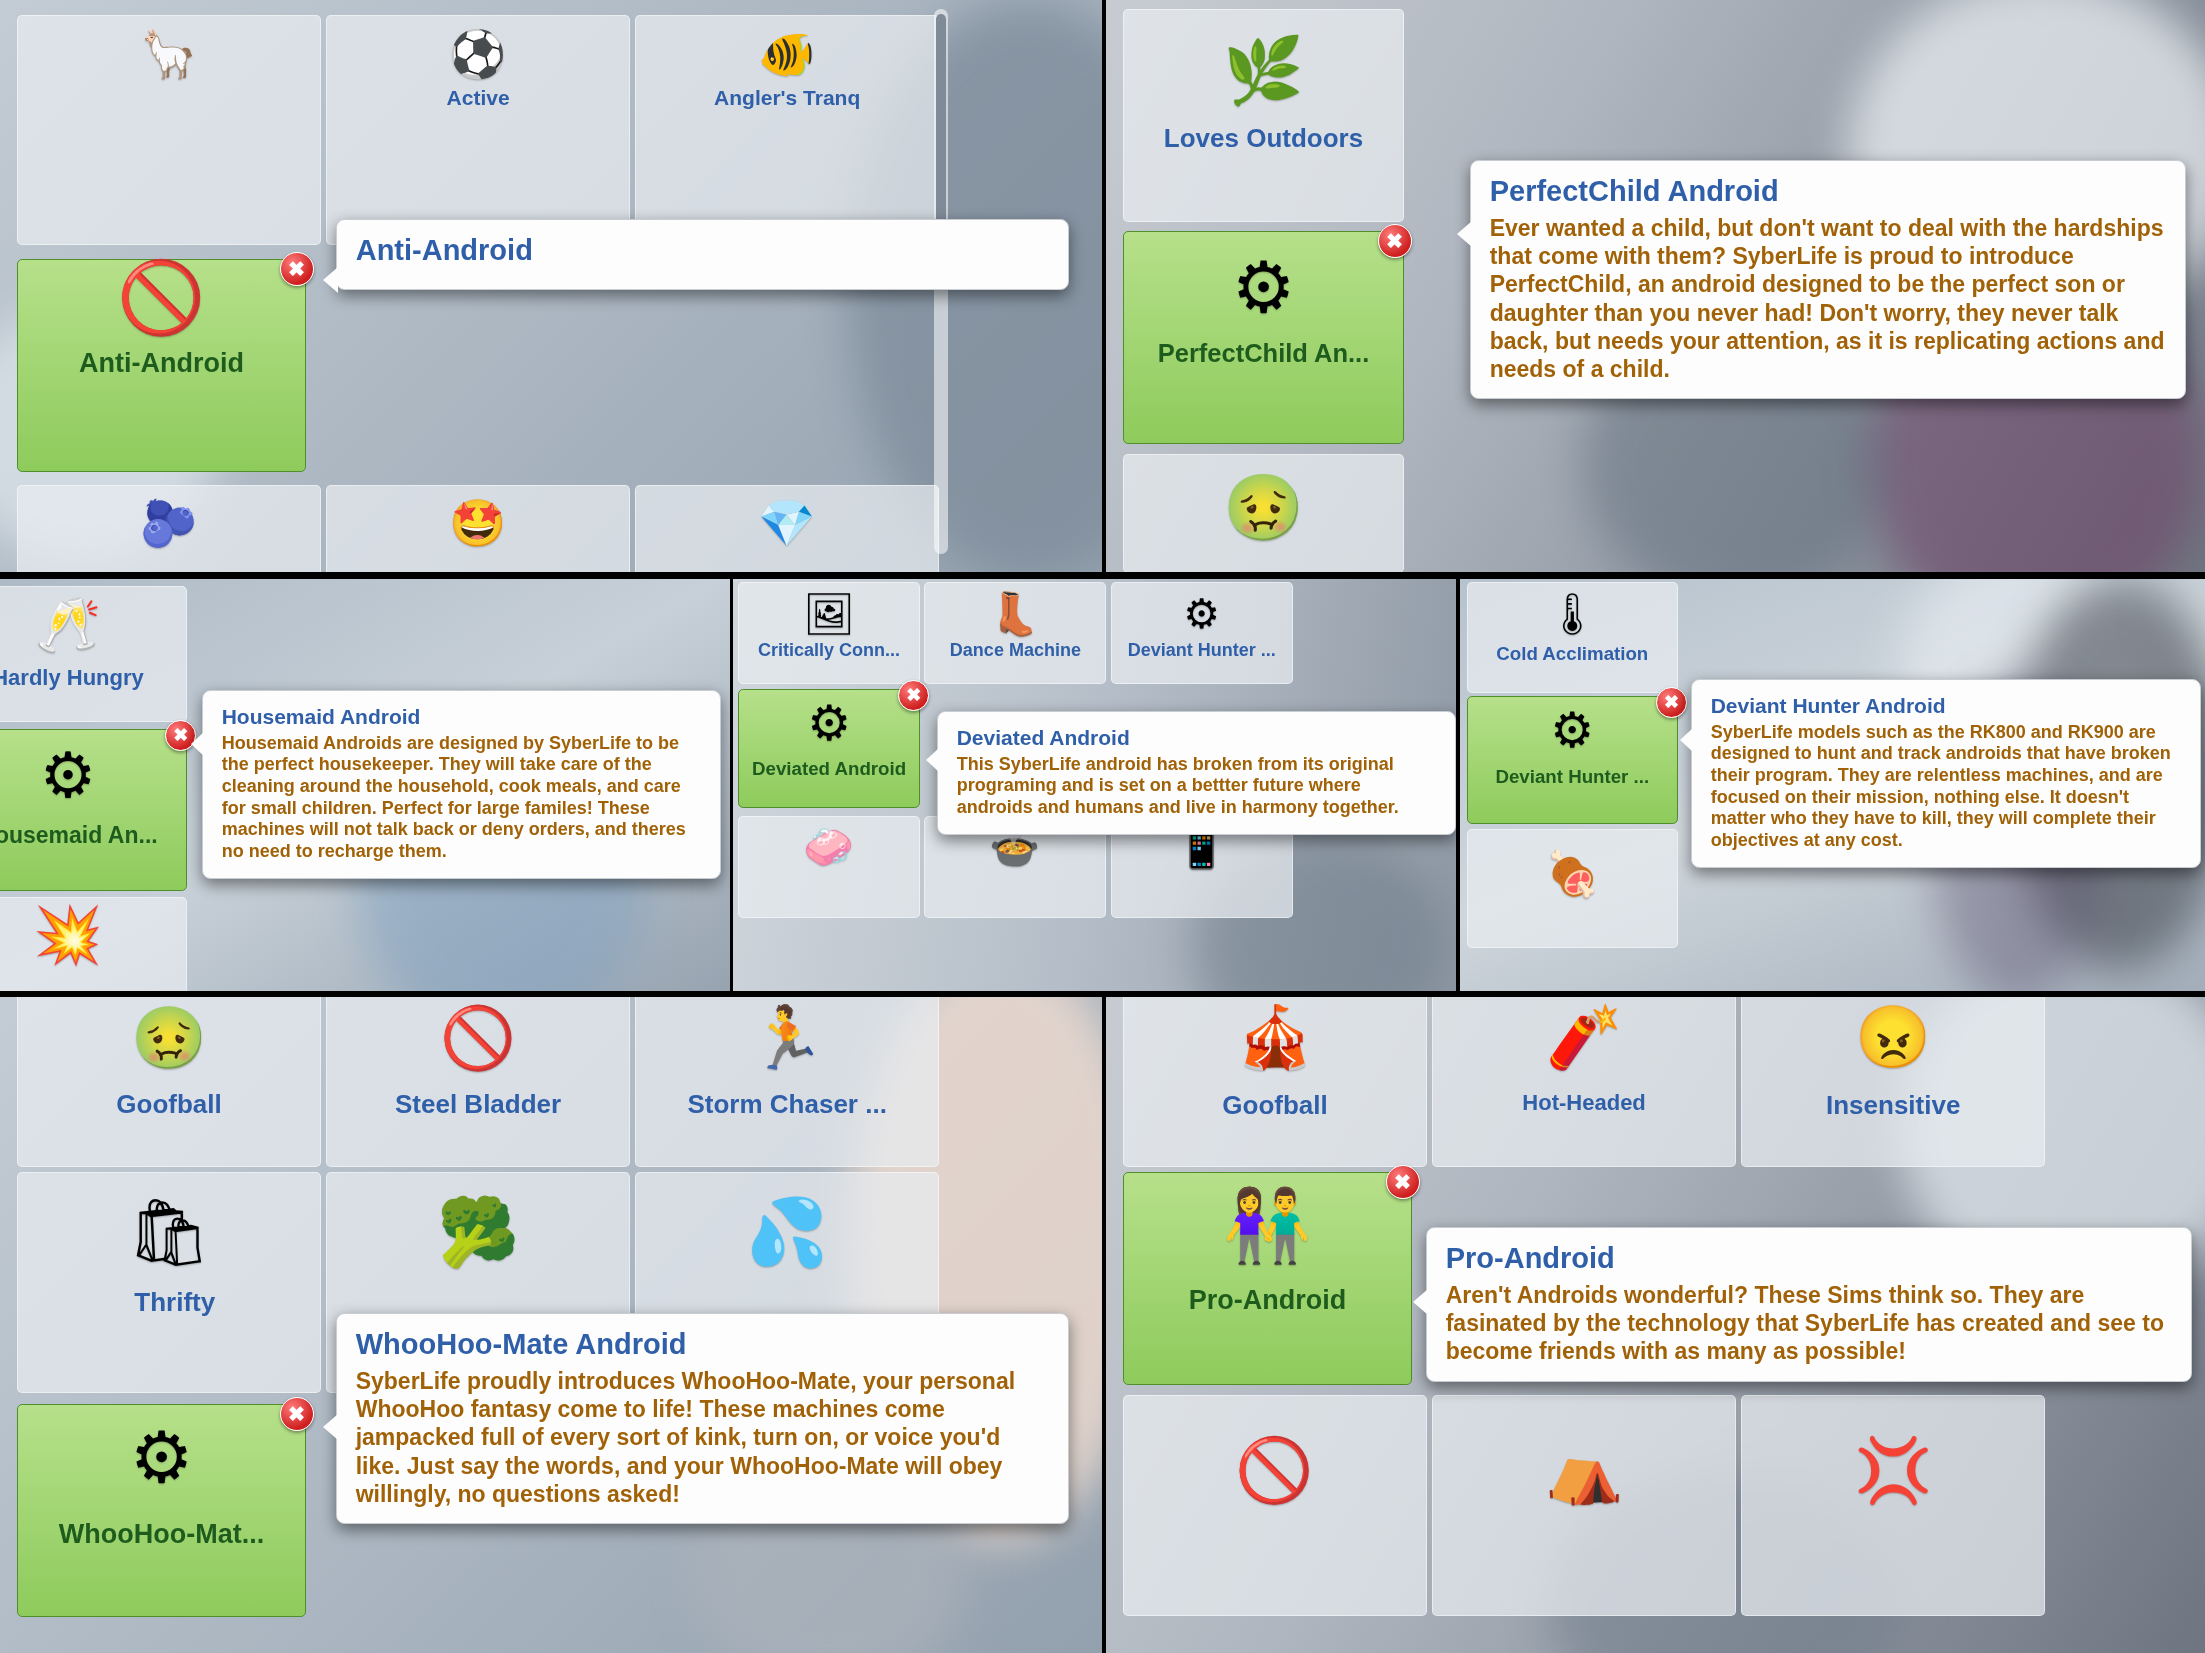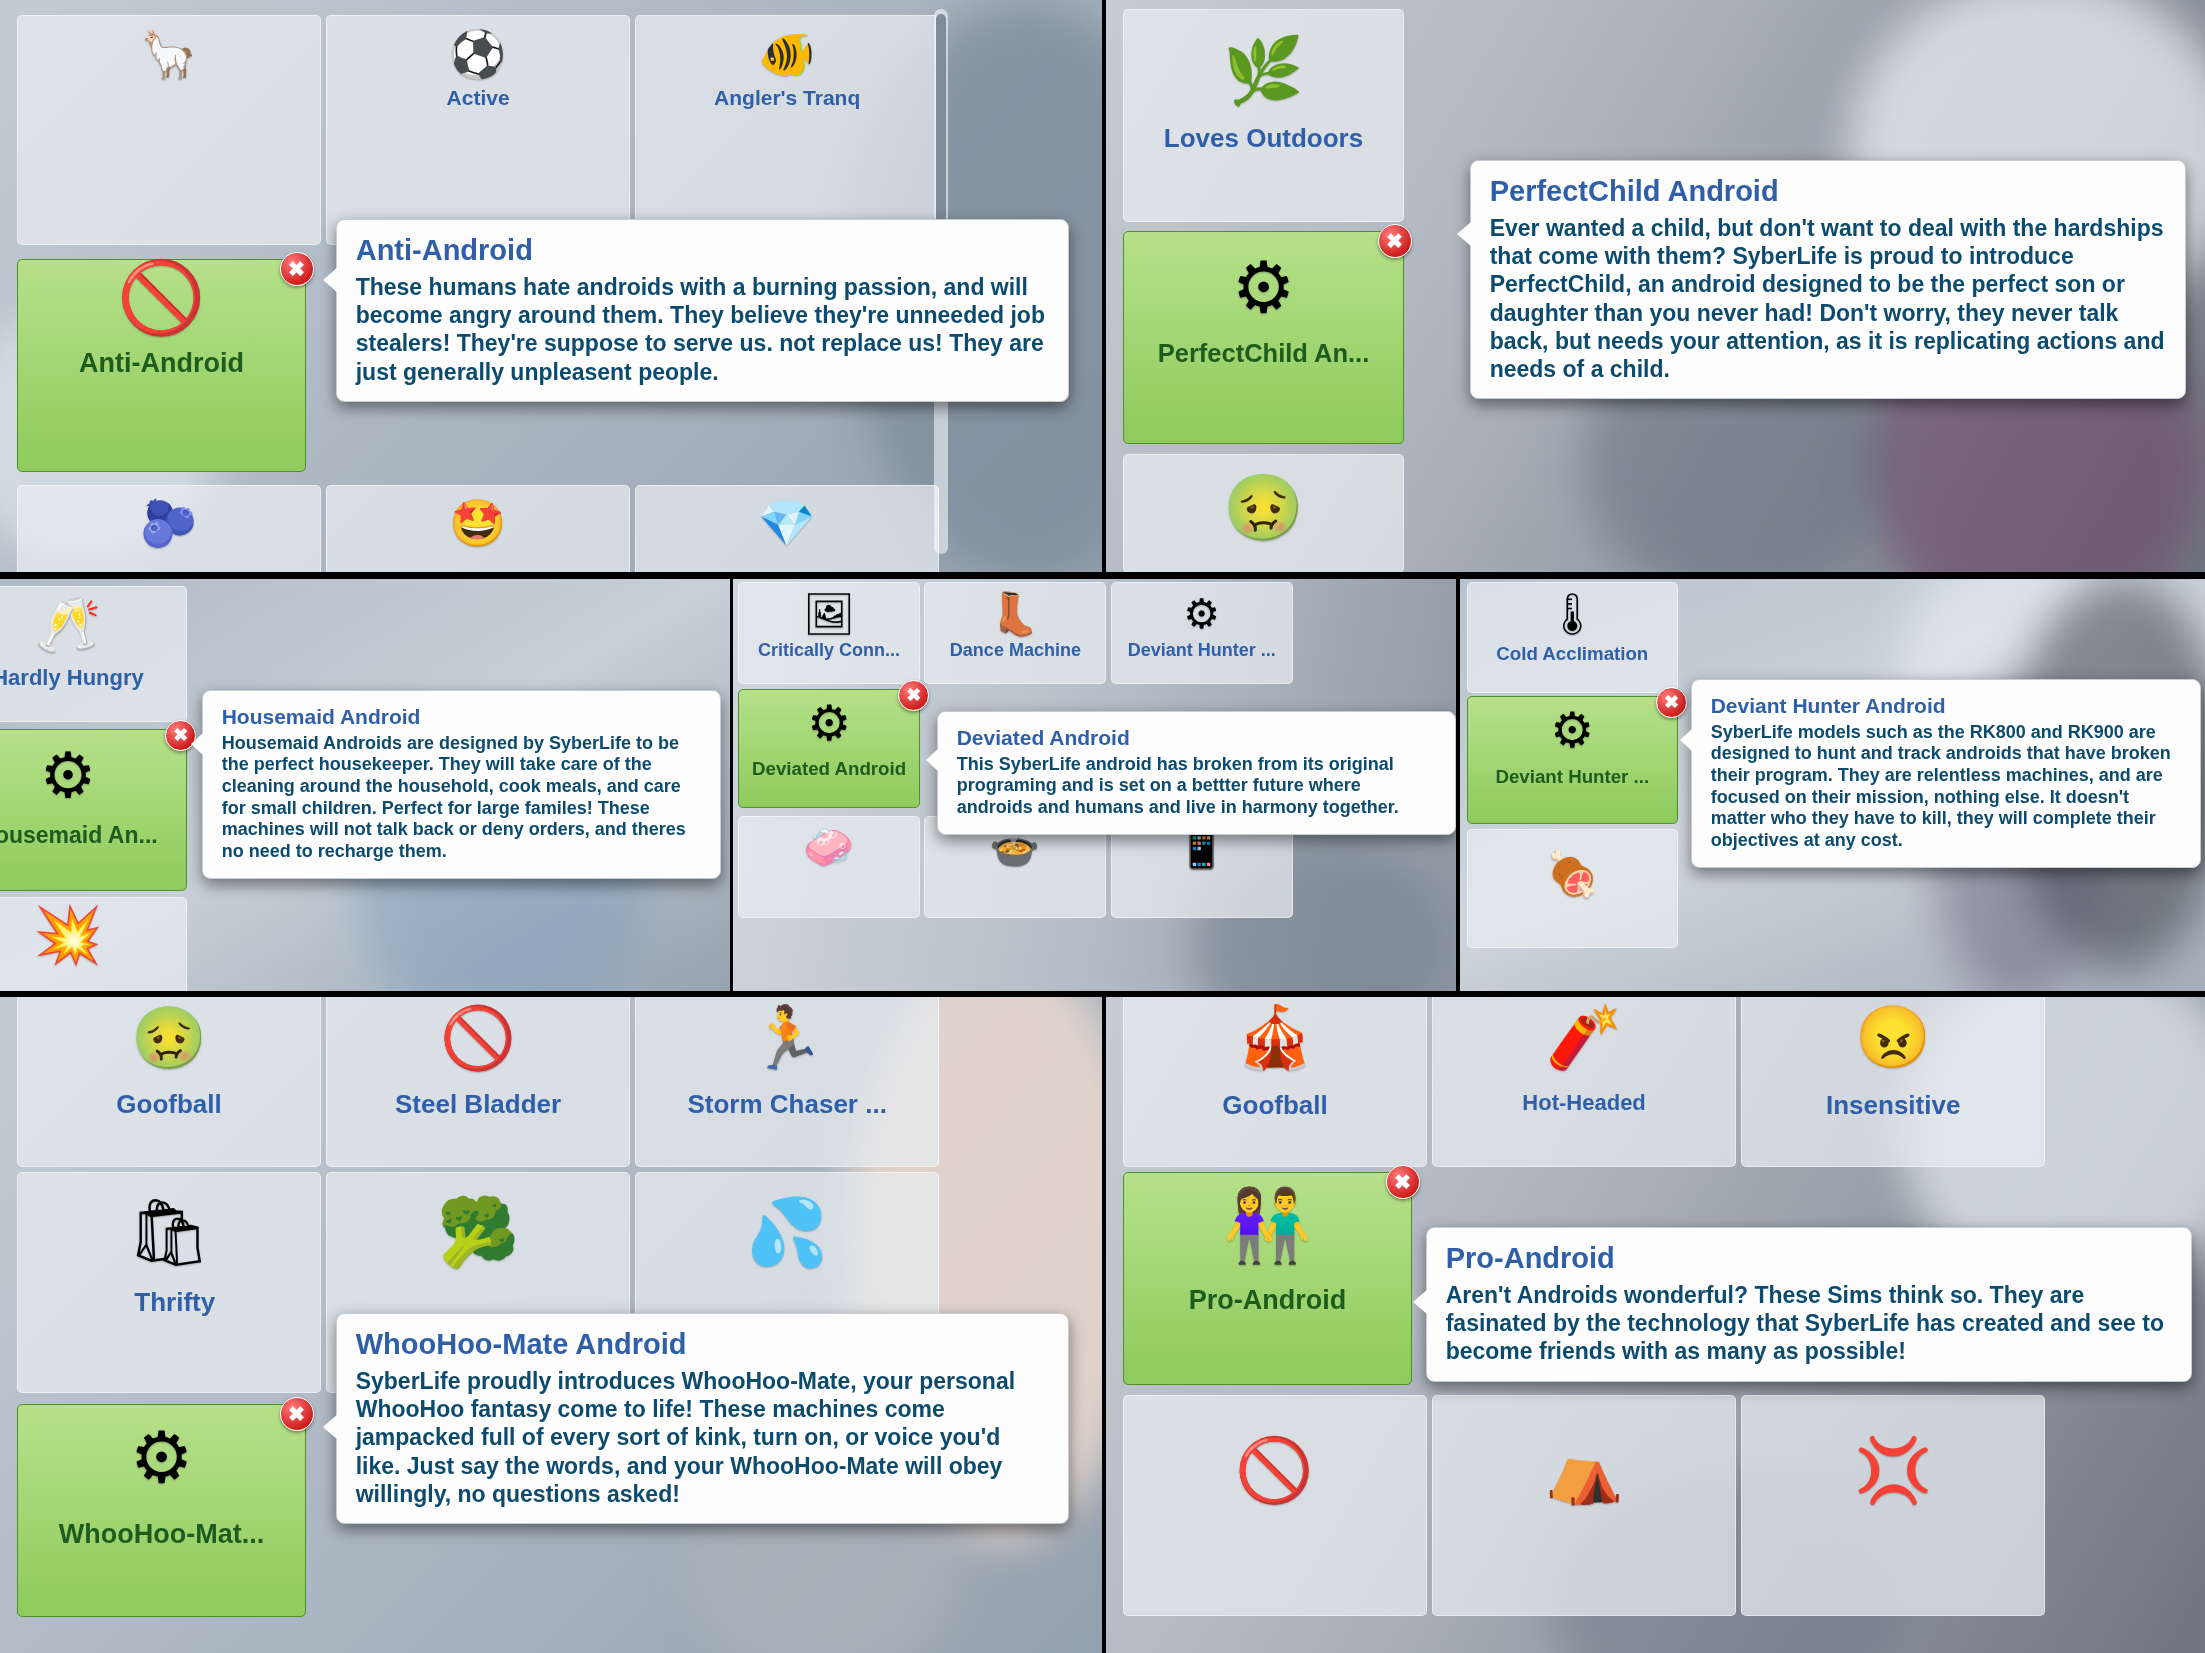--- a/index.html
+++ b/index.html
@@ -126,21 +126,21 @@
   .tooltip .t-title {
     font-size: 29px;
     font-weight: bold;
     color: #2f5fa8;
     margin-bottom: 6.8px;
   }
   .tooltip .t-body {
     font-size: 23px;
     line-height: 1.22;
     font-weight: bold;
-    color: #0c4a6e;
+    color: #a16207;
   }
   .tooltip.small .t-title { font-size: 21px; margin-bottom: 4.3px; }
   .tooltip.small .t-body { font-size: 18px; line-height: 1.2; font-weight: bold; }
   .tooltip .tail {
     position: absolute;
     left: -13.6px;
     top: 34px;
     width: 0; height: 0;
     border-top: 13.6px solid transparent;
     border-bottom: 13.6px solid transparent;
@@ -204,21 +204,20 @@
       </div>
     </div>
 
     <div class="scrollbar" style="left:934px;top:8.5px;height:545px;">
       <div class="thumb" style="top:5.1px;height:255px;"></div>
     </div>
 
     <div class="tooltip" style="left:336px;top:219px;width:733px;">
       <div class="tail" style="top:47px;"></div>
       <div class="t-title">Anti-Android</div>
-      <div class="t-body">These humans hate androids with a burning passion, and will become angry around them. They believe they're unneeded job stealers! They're suppose to serve us. not replace us! They are just generally unpleasent people.</div>
     </div>
   </div>
 
   <div class="panel" style="left:1106px;top:0;width:1099px;height:572px;">
     <div class="bg blur-b"></div>
     <div class="blob" style="right:-34px;top:-25.5px;width:391px;height:357px;background:#e7ecf0;"></div>
     <div class="blob" style="right:0px;top:281px;width:340px;height:357px;background:#6c3b62;opacity:.5;"></div>
     <div class="blob" style="left:476px;top:323px;width:306px;height:281px;background:#5d6a78;opacity:.45;"></div>
 
     <div class="cell" style="position:absolute;left:17px;top:8.5px;width:281px;height:213px;">

